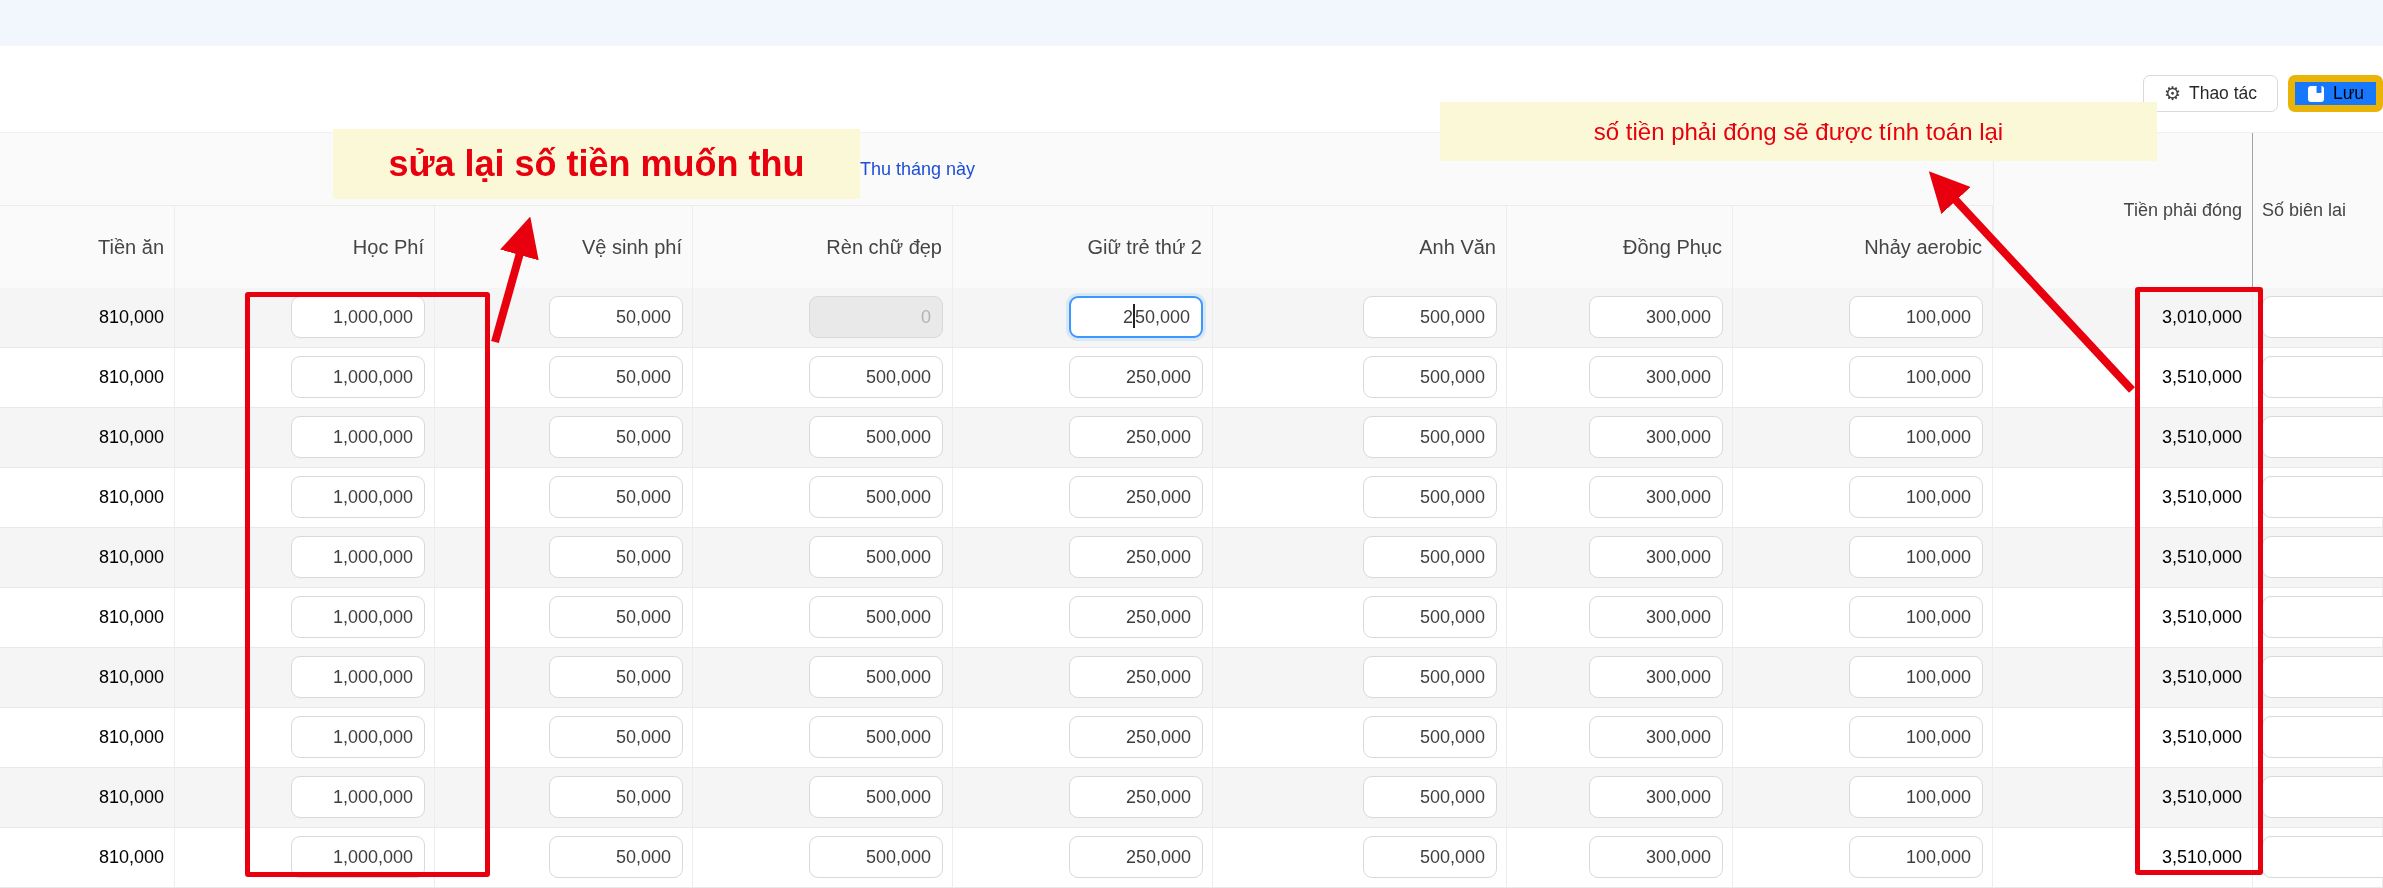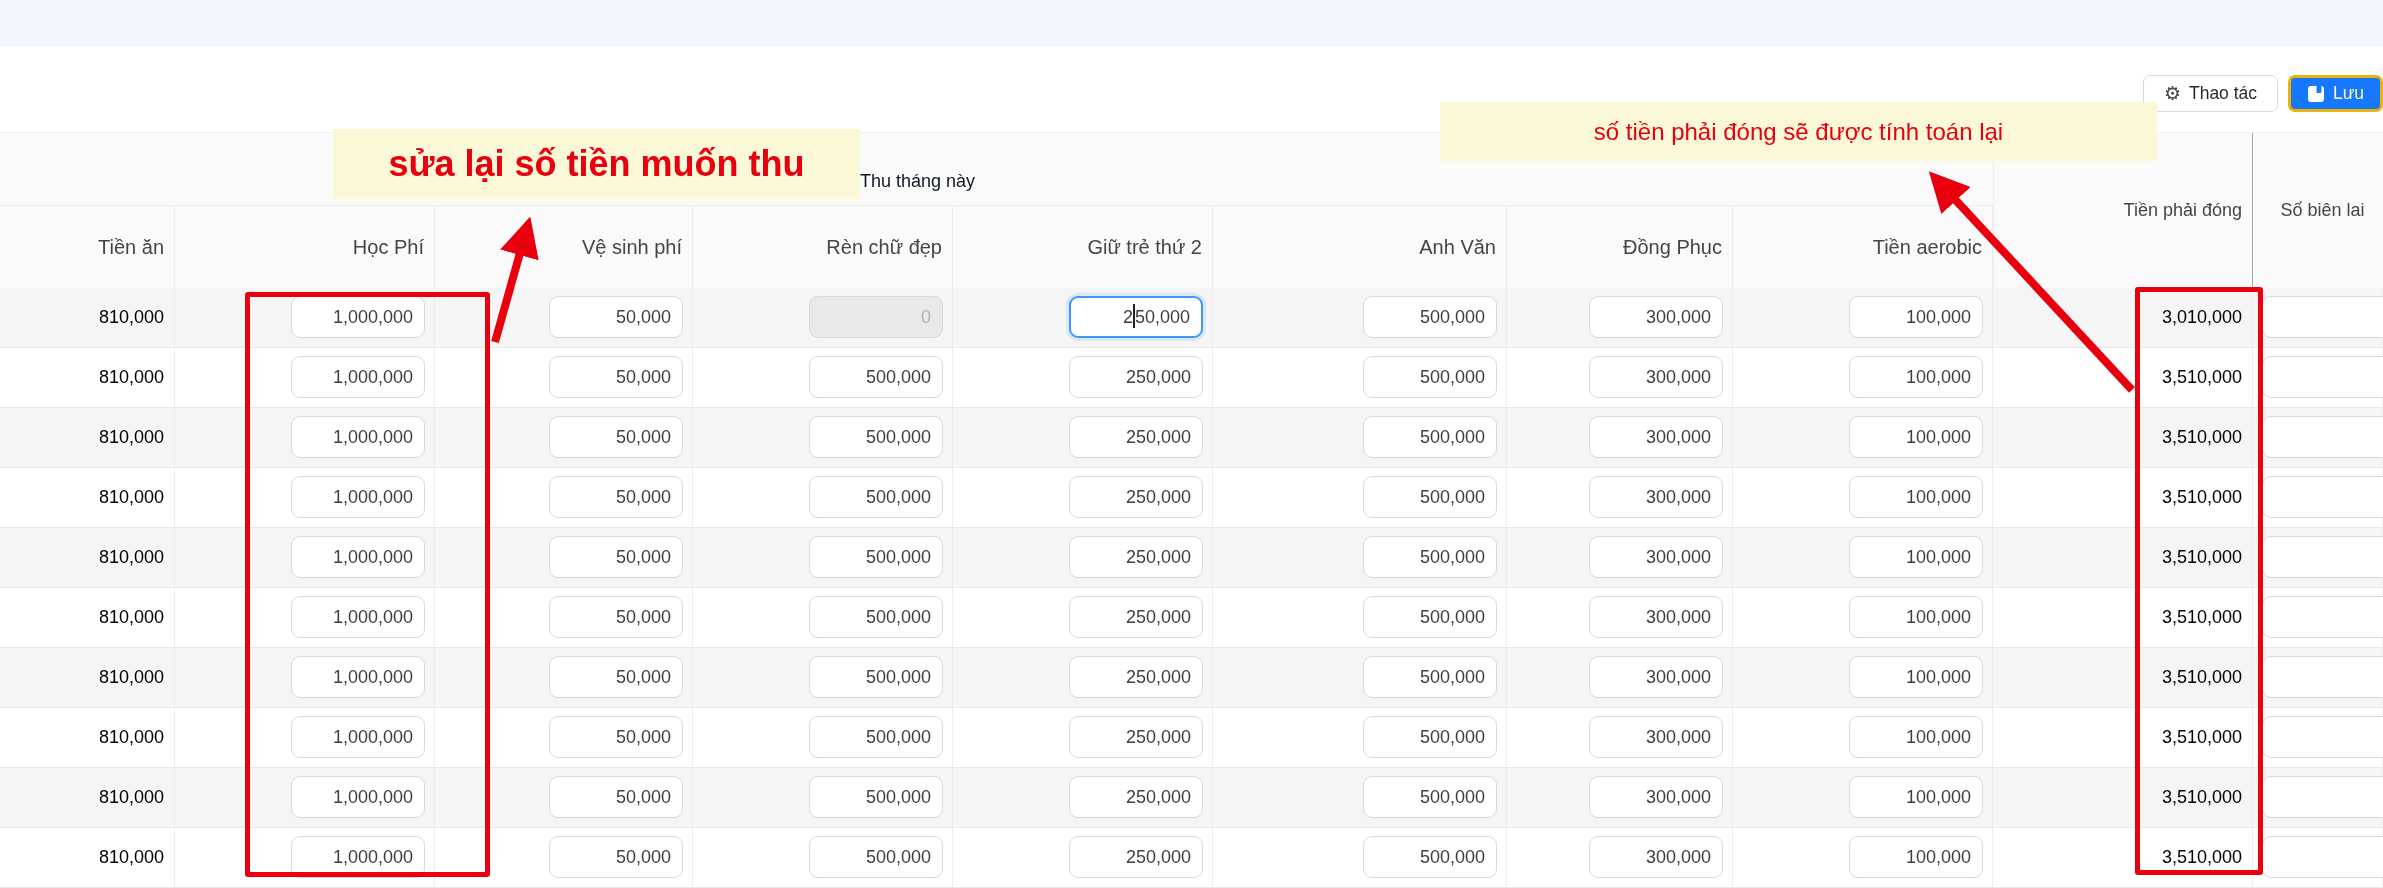--- a/index.html
+++ b/index.html
@@ -4,35 +4,35 @@
 <style>
   html,body{margin:0;padding:0;background:#fff;}
   .screen{position:relative;width:2383px;height:888px;overflow:hidden;background:#fff;
           font-family:"Liberation Sans", sans-serif;color:#3a3a3a;}
   .topband{position:absolute;left:0;top:0;width:2383px;height:46px;background:#f2f6fd;}
 
   
   .btn{position:absolute;top:75px;height:37px;box-sizing:border-box;border-radius:7px;
        display:flex;align-items:center;justify-content:center;font-size:17.5px;cursor:pointer;}
   .btn-plain{left:2143px;width:135px;background:#fff;border:1px solid #d9d9d9;color:rgba(0,0,0,.85);}
-  .btn-primary{left:2288px;width:95px;background:#1677ff;border:3px solid #eab308;color:#fef9c3;}
+  .btn-primary{left:2288px;width:95px;background:#1677ff;border:7px solid #eab308;color:#000000;}
   .btn .ic{margin-right:8px;display:inline-flex;align-items:center;}
   .gear{font-size:19px;line-height:1;color:#404040;font-family:"DejaVu Sans",sans-serif;}
 
   
   .thead{position:absolute;left:0;top:132px;width:2383px;height:155px;background:#fafafa;
          border-top:1px solid #f0f0f0;border-bottom:1px solid #e2e2e2;box-sizing:content-box;}
   .group-row{position:absolute;left:0;top:0;width:1993px;height:73px;border-bottom:1px solid #ebebeb;box-sizing:border-box;}
-  .group-label{position:absolute;left:860px;top:12px;height:73px;line-height:73px;font-size:18px;color:#0f172a;}
+  .group-label{position:absolute;left:860px;top:0;height:73px;line-height:73px;font-size:18px;color:#1d4ed8;}
   .hcell{position:absolute;top:73px;height:82px;line-height:82px;box-sizing:border-box;
          border-right:1px solid #ededed;text-align:right;padding-right:10px;font-size:20px;color:#454545;}
   .hspan{position:absolute;top:0;height:155px;line-height:155px;box-sizing:border-box;
          font-size:18px;color:#454545;}
   .hspan.c8{border-left:1px solid #ededed;border-right:1px solid #a3a3a3;text-align:right;padding-right:10px;}
-  .hspan.c9{text-align:center;padding-left:9px;}
+  .hspan.c9{text-align:left;padding-left:9px;}
 
   
   .c0{left:0;width:175px}.c1{left:175px;width:260px}.c2{left:435px;width:258px}
   .c3{left:693px;width:260px}.c4{left:953px;width:260px}.c5{left:1247px;width:260px}
   .c6{left:1473px;width:260px}.c7{left:1733px;width:260px}.c8{left:1993px;width:260px}
   .c9{left:2253px;width:130px}
 
   
   .tbody{position:absolute;left:0;top:288px;width:2383px;}
   .trow{position:relative;height:60px;border-bottom:1px solid #e9e9e9;box-sizing:border-box;background:#fff;}
@@ -82,21 +82,21 @@
     <div class="group-row">
       <span class="group-label">Thu tháng này</span>
     </div>
     <div class="hcell c0">Tiền ăn</div>
     <div class="hcell c2">Vệ sinh phí</div>
     <div class="hcell c1">Học Phí</div>
     <div class="hcell c3">Rèn chữ đẹp</div>
     <div class="hcell c4">Giữ trẻ thứ 2</div>
     <div class="hcell c5">Anh Văn</div>
     <div class="hcell c6">Đồng Phục</div>
-    <div class="hcell c7">Tiền aerobic</div>
+    <div class="hcell c7">Nhảy aerobic</div>
     <div class="hspan c8">Tiền phải đóng</div>
     <div class="hspan c9">Số biên lai</div>
   </div>
 
   <div class="tbody" id="tbody">
       <div class="trow odd">
         <div class="cell c0 txt">810,000</div>
         <div class="cell c1">
           <div class="inp">1,000,000</div>
         </div>

